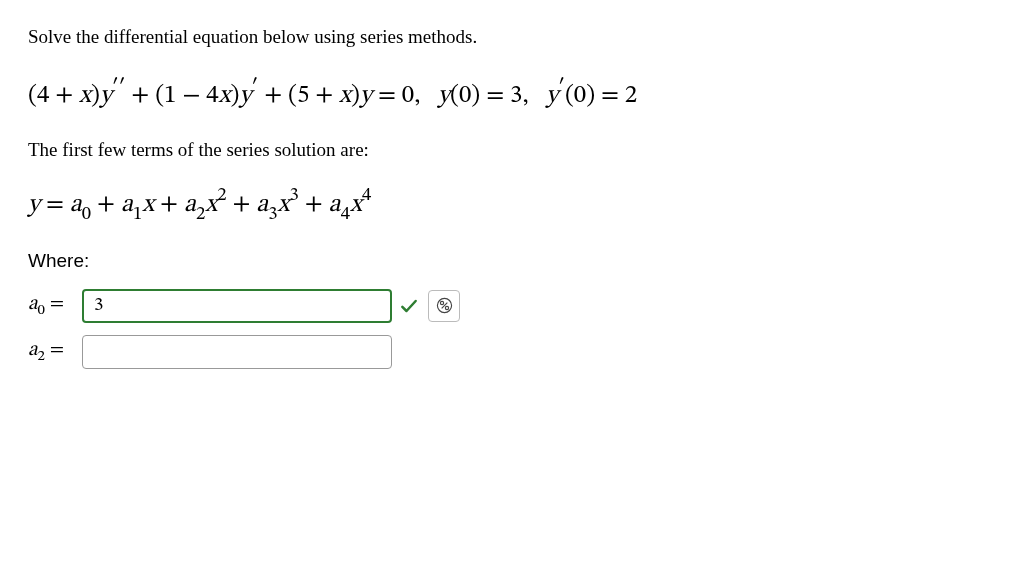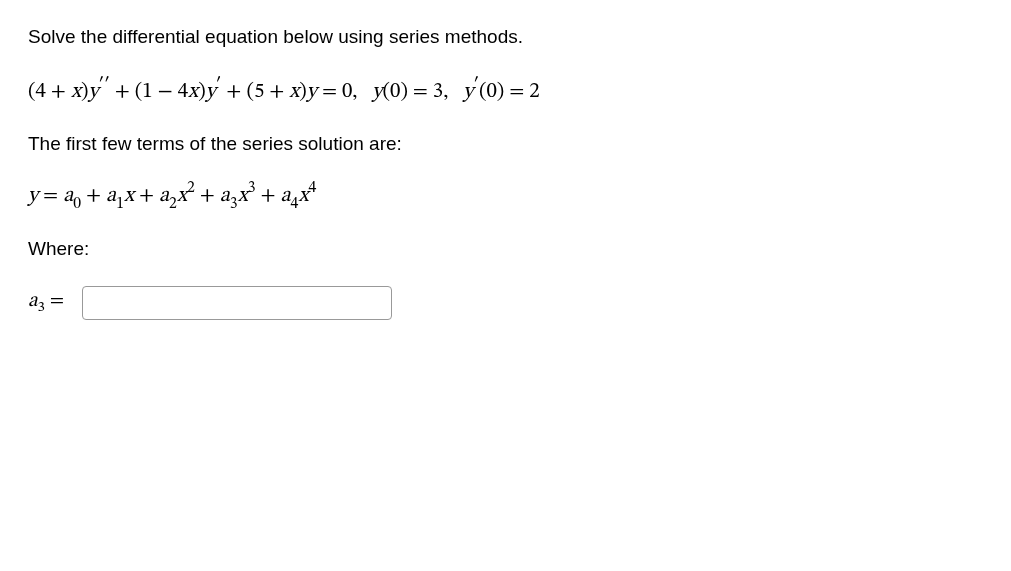--- a/index.html
+++ b/index.html
@@ -7,45 +7,46 @@
       font-family: -apple-system, BlinkMacSystemFont, "Segoe UI", Arial, sans-serif;
       font-size: 19px;
       color: #000;
       padding: 24px 28px;
       background: #fff;
       width: 1011px;
     }
     .text-line {
       margin-bottom: 22px;
       line-height: 1.4;
+      font-family: Liberation Serif, serif;
     }
     .equation {
       font-family: "Cambria Math", "STIX Two Math", "Latin Modern Math", serif;
-      font-size: 21px;
+      font-size: 25px;
       margin-bottom: 26px;
       white-space: nowrap;
     }
     .equation .sup {
       font-size: 0.75em;
       vertical-align: super;
       position: relative;
       top: -0.1em;
     }
     .equation .sub {
       font-size: 0.75em;
       vertical-align: sub;
       position: relative;
       top: 0.1em;
     }
     .equation .prime {
       vertical-align: super;
       font-size: 0.9em;
     }
     .where-label {
-      margin-bottom: 26px;
+      margin-bottom: 17px;
     }
     .coeff-row {
       display: flex;
       align-items: center;
       margin-bottom: 12px;
       gap: 6px;
     }
     .coeff-label {
       font-family: "Cambria Math", "STIX Two Math", "Latin Modern Math", serif;
       font-size: 20px;
@@ -100,16 +101,33 @@
 <div class="equation">(4 + <i>x</i>)<i>y</i><span class="prime">′′</span> + (1 − 4<i>x</i>)<i>y</i><span class="prime">′</span> + (5 + <i>x</i>)<i>y</i> = 0, &nbsp;&nbsp;<i>y</i>(0) = 3, &nbsp;&nbsp;<i>y</i><span class="prime">′</span>(0) = 2</div>
 
 <div class="text-line">The first few terms of the series solution are:</div>
 
 <div class="equation"><i>y</i> = <i>a</i><span class="sub">0</span> + <i>a</i><span class="sub">1</span><i>x</i> + <i>a</i><span class="sub">2</span><i>x</i><span class="sup">2</span> + <i>a</i><span class="sub">3</span><i>x</i><span class="sup">3</span> + <i>a</i><span class="sub">4</span><i>x</i><span class="sup">4</span></div>
 
 <div class="where-label">Where:</div>
 
 <div id="coeff-container">
     <div class="coeff-row">
-      <span class="coeff-label"><i>a</i><span class="sub">3</span> =</span>
+      <span class="coeff-label"><i>a</i><span class="sub">0</span> =</span>
+      <input type="text" class="coeff-input correct" value="3" style="">
+      <span class="check-icon">
+        <svg viewBox="0 0 24 24" fill="none" stroke="#2e7d32" stroke-width="3" stroke-linecap="round" stroke-linejoin="round">
+          <polyline points="4,13 9,18 20,6"></polyline>
+        </svg>
+      </span>
+      <button class="flag-button">
+        <svg viewBox="0 0 24 24" fill="none" stroke="#444" stroke-width="1.6">
+          <circle cx="12" cy="12" r="10" fill="none"></circle>
+          <line x1="16" y1="8" x2="8" y2="16"></line>
+          <circle cx="8.5" cy="8.5" r="2.3" fill="none"></circle>
+          <circle cx="15.5" cy="15.5" r="2.3" fill="none"></circle>
+        </svg>
+      </button>
+    </div>
+    <div class="coeff-row">
+      <span class="coeff-label"><i>a</i><span class="sub">2</span> =</span>
       <input type="text" class="coeff-input" style="">
     </div>
   </div>
 
 </body></html>

